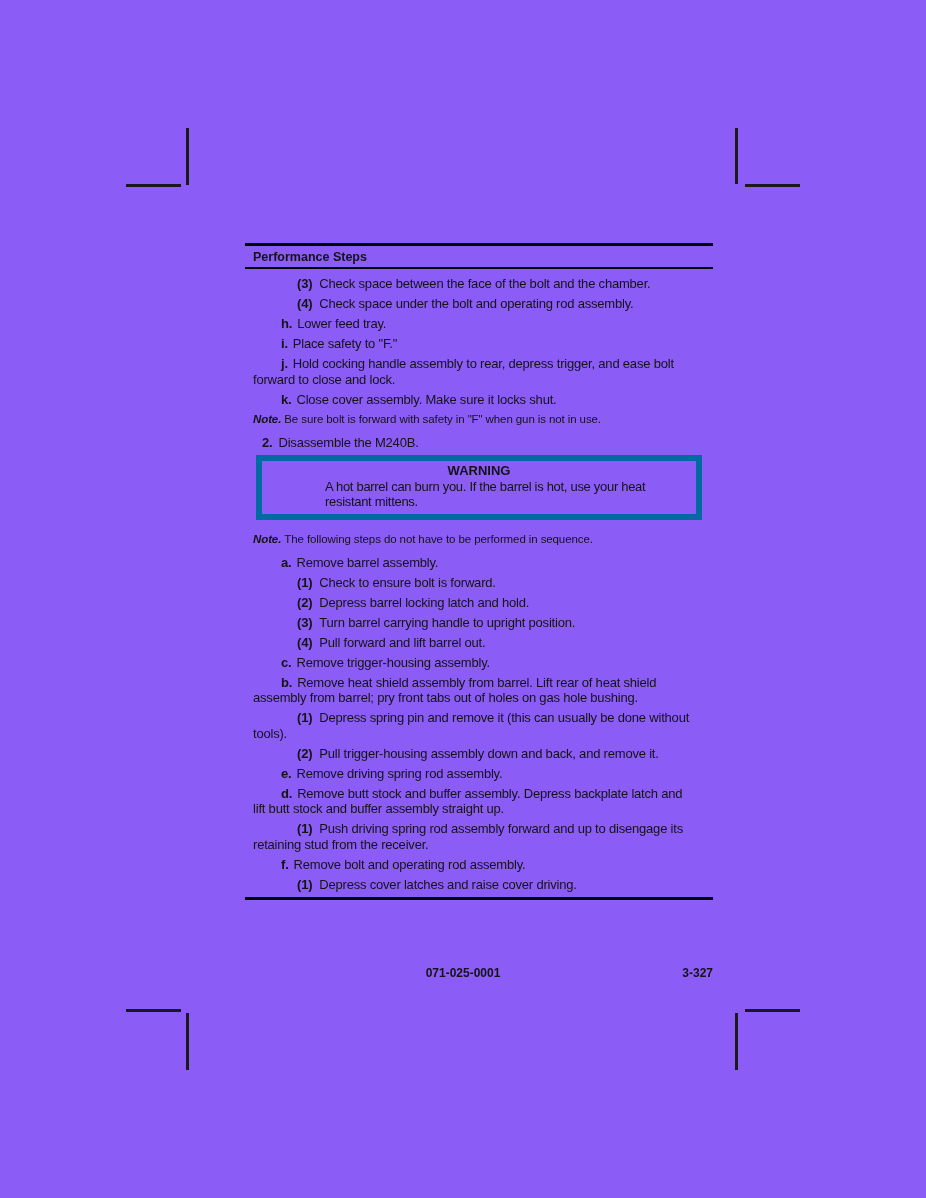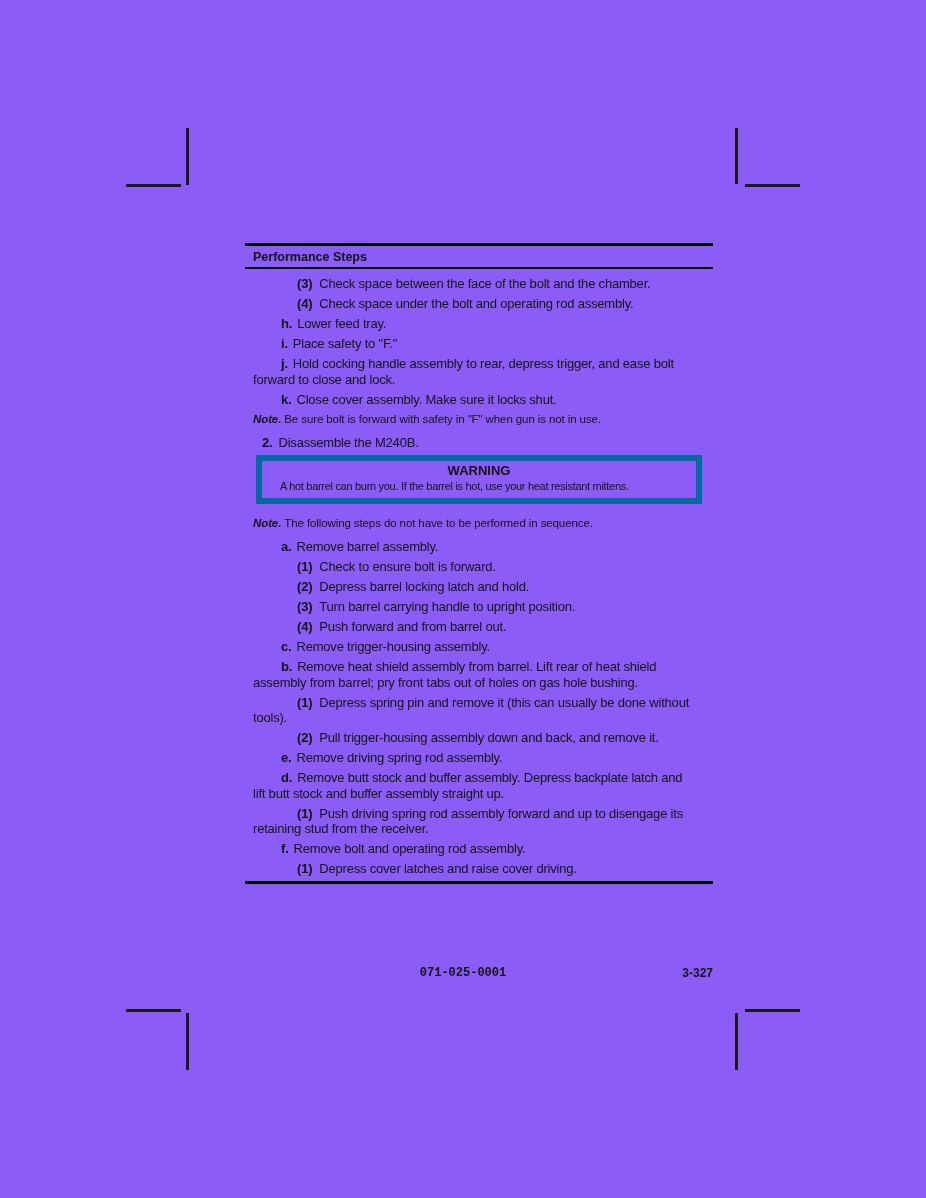--- a/index.html
+++ b/index.html
@@ -20,26 +20,26 @@
   .s1{text-indent:28px;}
   .s1 .mk{margin-right:5px;}
   .num{text-indent:9px;}
   .num .mk{margin-right:6px;}
   .note{font-size:11.5px;line-height:14px;letter-spacing:-0.1px;margin:0 0 9px;
         padding:0 6px 0 8px;text-indent:0;}
   .note .mk{font-weight:bold;font-style:italic;margin-right:3px;}
 
   .warning{border:6px solid #0369a1;margin:4px 11px 12px;padding:2px 17px 4px;}
   .warning-title{text-align:center;font-weight:bold;font-size:13px;line-height:16px;}
-  .warning-body{font-size:11px;line-height:15.7px;letter-spacing:-0.3px;padding:0 1px;}
+  .warning-body{font-size:13px;line-height:15.7px;letter-spacing:-0.3px;padding:0 1px;margin-left:45px;}
 
   .rule-thick{height:3px;background:#000;margin-top:2px;}
 
   .footer-center{position:absolute;left:0;top:966px;width:926px;text-align:center;
-                 font-weight:bold;font-size:12px;font-family:Liberation Mono, monospace;}
+                 font-weight:bold;font-size:12px;}
   .footer-right{position:absolute;top:966px;right:213px;font-weight:bold;font-size:12px;}
 </style>
 </head>
 <body>
 
 <div class="page">
 
   <div>
     <div class="mark" style="left:186px;top:128px;width:3px;height:57px;"></div>
     <div class="mark" style="left:126px;top:184px;width:55px;height:3px;"></div>
@@ -74,21 +74,21 @@
     <div class="warning">
       <div class="warning-title">WARNING</div>
       <div class="warning-body">A hot barrel can burn you. If the barrel is hot, use your heat resistant mittens.</div>
     </div>
 
     <p class="p note"><span class="mk">Note.</span><span>The following steps do not have to be performed in sequence.</span></p>
     <p class="p s1"><span class="mk">a.</span><span>Remove barrel assembly.</span></p>
     <p class="p s2"><span class="mk">(1)</span><span>Check to ensure bolt is forward.</span></p>
     <p class="p s2"><span class="mk">(2)</span><span>Depress barrel locking latch and hold.</span></p>
     <p class="p s2"><span class="mk">(3)</span><span>Turn barrel carrying handle to upright position.</span></p>
-    <p class="p s2"><span class="mk">(4)</span><span>Push forward and from barrel out.</span></p>
+    <p class="p s2"><span class="mk">(4)</span><span>Pull forward and lift barrel out.</span></p>
     <p class="p s1"><span class="mk">c.</span><span>Remove trigger-housing assembly.</span></p>
     <p class="p s1"><span class="mk">b.</span><span>Remove heat shield assembly from barrel. Lift rear of heat shield assembly from barrel; pry front tabs out of holes on gas hole bushing.</span></p>
     <p class="p s2"><span class="mk">(1)</span><span>Depress spring pin and remove it (this can usually be done without tools).</span></p>
     <p class="p s2"><span class="mk">(2)</span><span>Pull trigger-housing assembly down and back, and remove it.</span></p>
     <p class="p s1"><span class="mk">e.</span><span>Remove driving spring rod assembly.</span></p>
     <p class="p s1"><span class="mk">d.</span><span>Remove butt stock and buffer assembly. Depress backplate latch and lift butt stock and buffer assembly straight up.</span></p>
     <p class="p s2"><span class="mk">(1)</span><span>Push driving spring rod assembly forward and up to disengage its retaining stud from the receiver.</span></p>
     <p class="p s1"><span class="mk">f.</span><span>Remove bolt and operating rod assembly.</span></p>
     <p class="p s2"><span class="mk">(1)</span><span>Depress cover latches and raise cover driving.</span></p>
 

